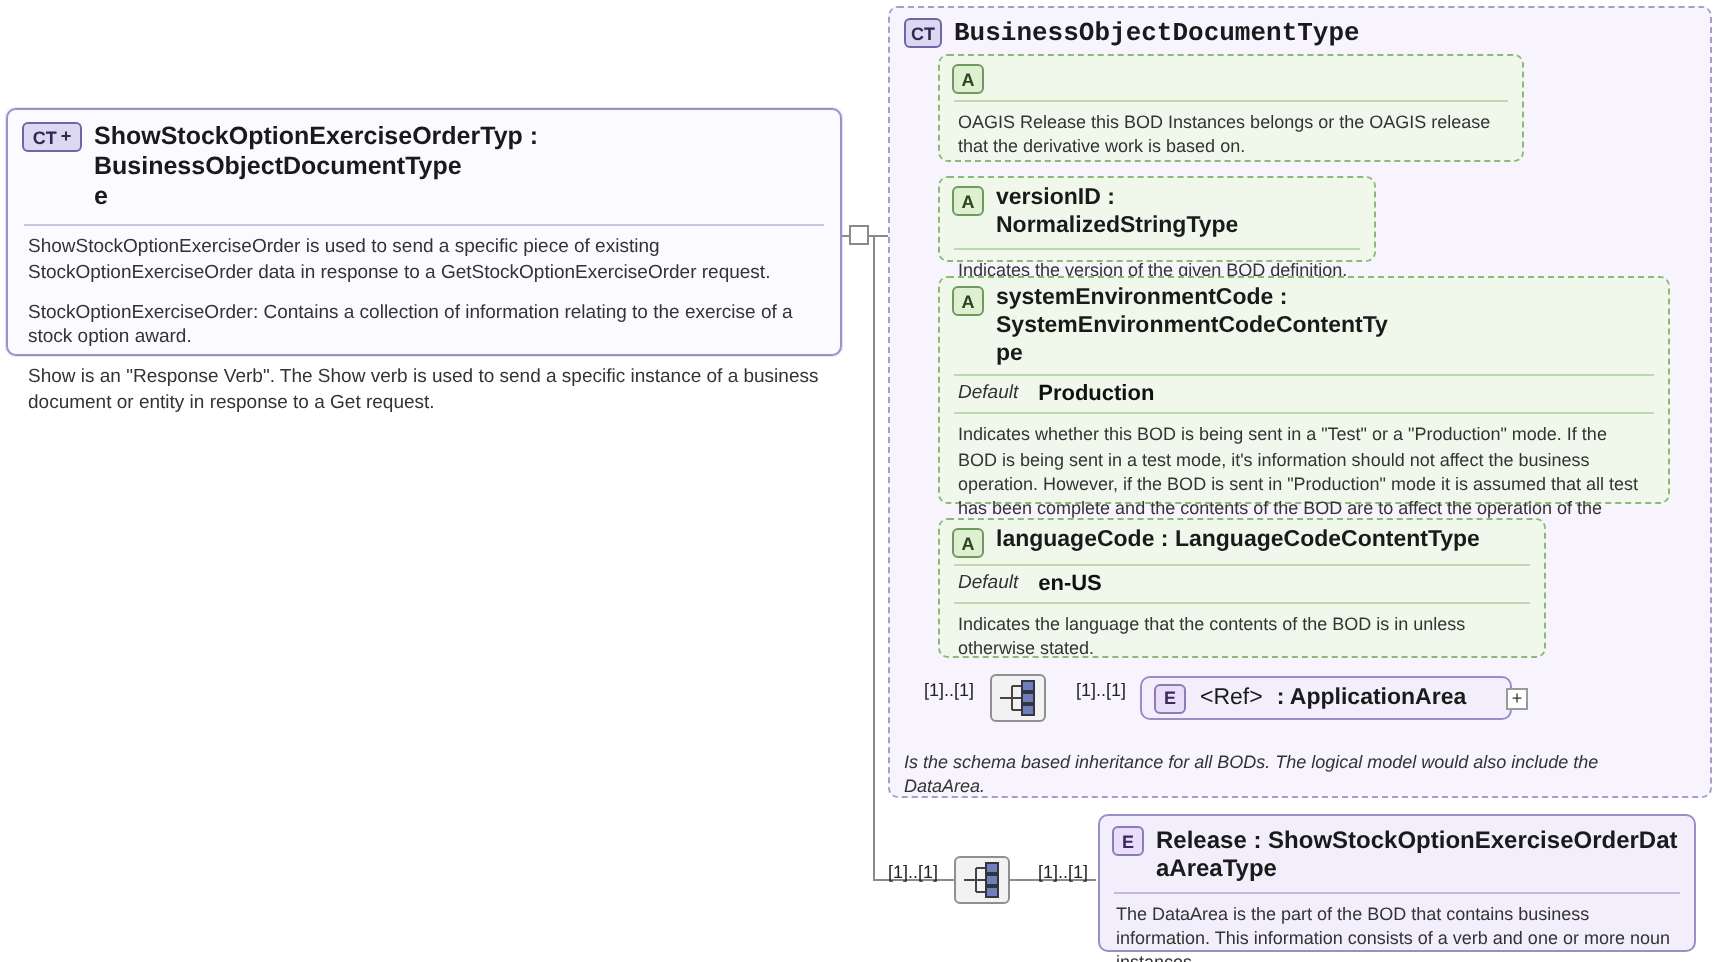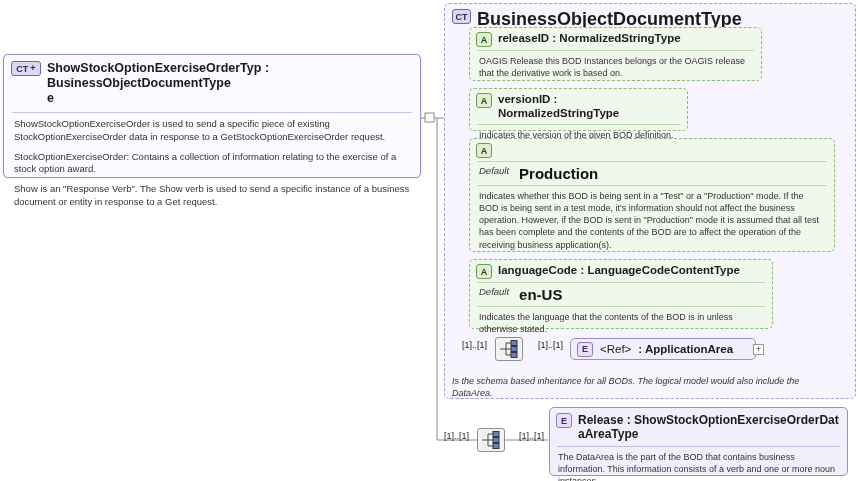--- a/index.html
+++ b/index.html
@@ -126,35 +126,35 @@
     padding: 4px 9px 4px 9px;
   }
   .defrow {
     display: flex;
     align-items: flex-start;
     gap: 10px;
     padding: 3px 9px 1px 9px;
     font-size: 9.5px;
   }
   .defrow .dlabel { font-style: italic; color: #333; }
-  .defrow .dval { font-weight: bold; color: #111; font-size: 15px; }
+  .defrow .dval { font-weight: bold; color: #111; font-size: 11px; }
   .defrule {
     height: 1px; background: #bcd9ae; margin: 2px 7px 0 7px;
   }
 
   
   .container {
     position: absolute;
     box-sizing: border-box;
     border: 1px dashed #a79ccd;
     border-radius: 5px;
     background: #f7f4fe;
   }
   .container > .hdr { padding: 5px 8px 3px 7px; }
-  .container > .hdr .hdr-title { font-size: 18px; }
+  .container > .hdr .hdr-title { font-size: 13px; font-family: Liberation Mono, monospace; }
   .container-note {
     position: absolute;
     font-size: 9px;
     font-style: italic;
     color: #333;
     line-height: 1.35;
   }
 
   
   .elem {
@@ -261,38 +261,38 @@
   <div class="container" style="left:444px; top:3px; width:412px; height:396px;">
     <div class="hdr">
       <span class="badge badge-ct-plain">CT</span>
       <span class="hdr-title">BusinessObjectDocumentType</span>
     </div>
   </div>
 
   <div class="attr" style="left:469px; top:27px; width:293px; height:54px;">
     <div class="hdr">
       <span class="badge badge-a">A</span>
-      <span class="hdr-title">releaseID : NormalizedStringType</span>
     </div>
     <div class="rule"></div>
     <div class="desc">OAGIS Release this BOD Instances belongs or the OAGIS release that the derivative work is based on.</div>
   </div>
 
   <div class="attr" style="left:469px; top:88px; width:219px; height:43px;">
     <div class="hdr">
       <span class="badge badge-a">A</span>
       <span class="hdr-title">versionID : NormalizedStringType</span>
     </div>
     <div class="rule"></div>
     <div class="desc">Indicates the version of the given BOD definition.</div>
   </div>
 
   <div class="attr" style="left:469px; top:138px; width:366px; height:114px;">
     <div class="hdr">
       <span class="badge badge-a">A</span>
+      <span class="hdr-title"><span>systemEnvironmentCode : SystemEnvironmentCodeContentTy</span><br><span>pe</span></span>
     </div>
     <div class="rule"></div>
     <div class="defrow">
       <span class="dlabel">Default</span>
       <span class="dval">Production</span>
     </div>
     <div class="defrule"></div>
     <div class="desc">Indicates whether this BOD is being sent in a "Test" or a "Production" mode. If the BOD is being sent in a test mode, it's information should not affect the business operation. However, if the BOD is sent in "Production" mode it is assumed that all test has been complete and the contents of the BOD are to affect the operation of the receiving business application(s).</div>
   </div>
 

